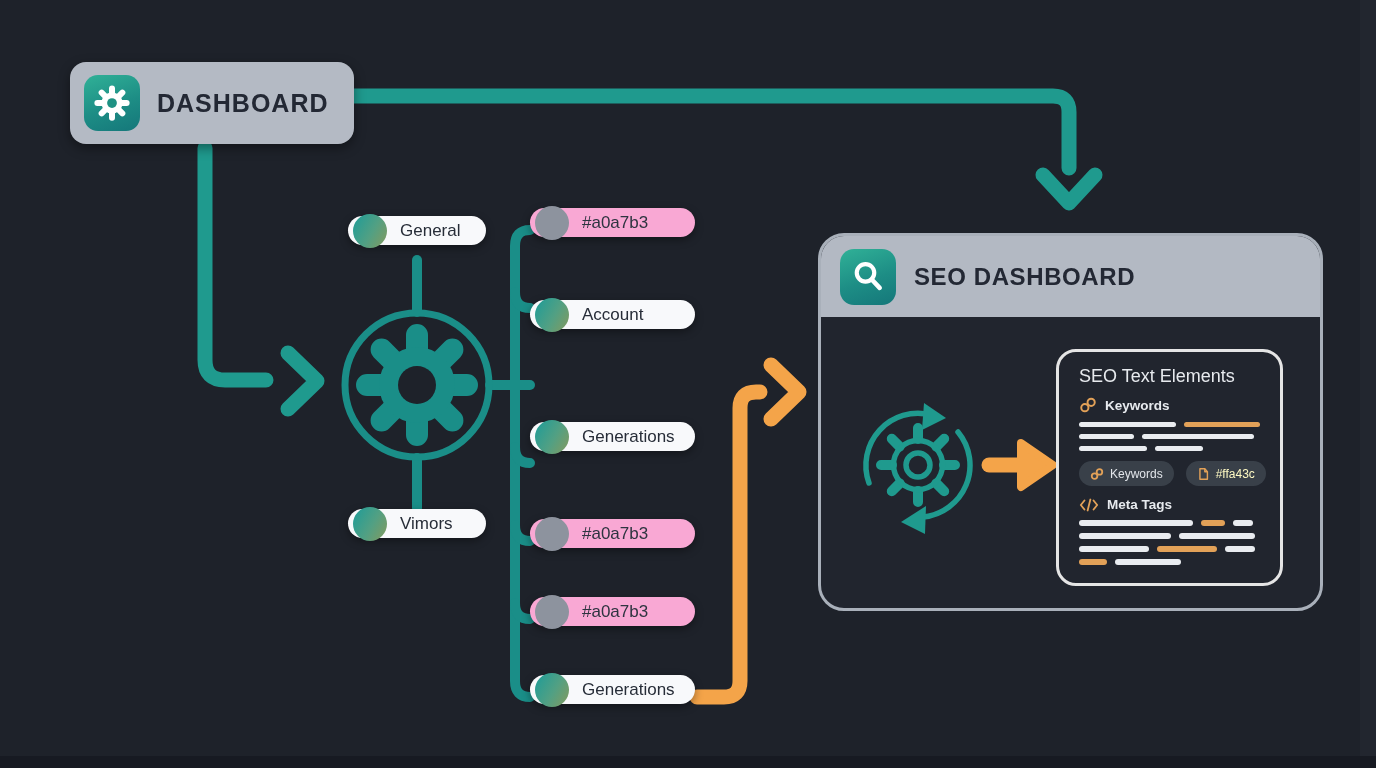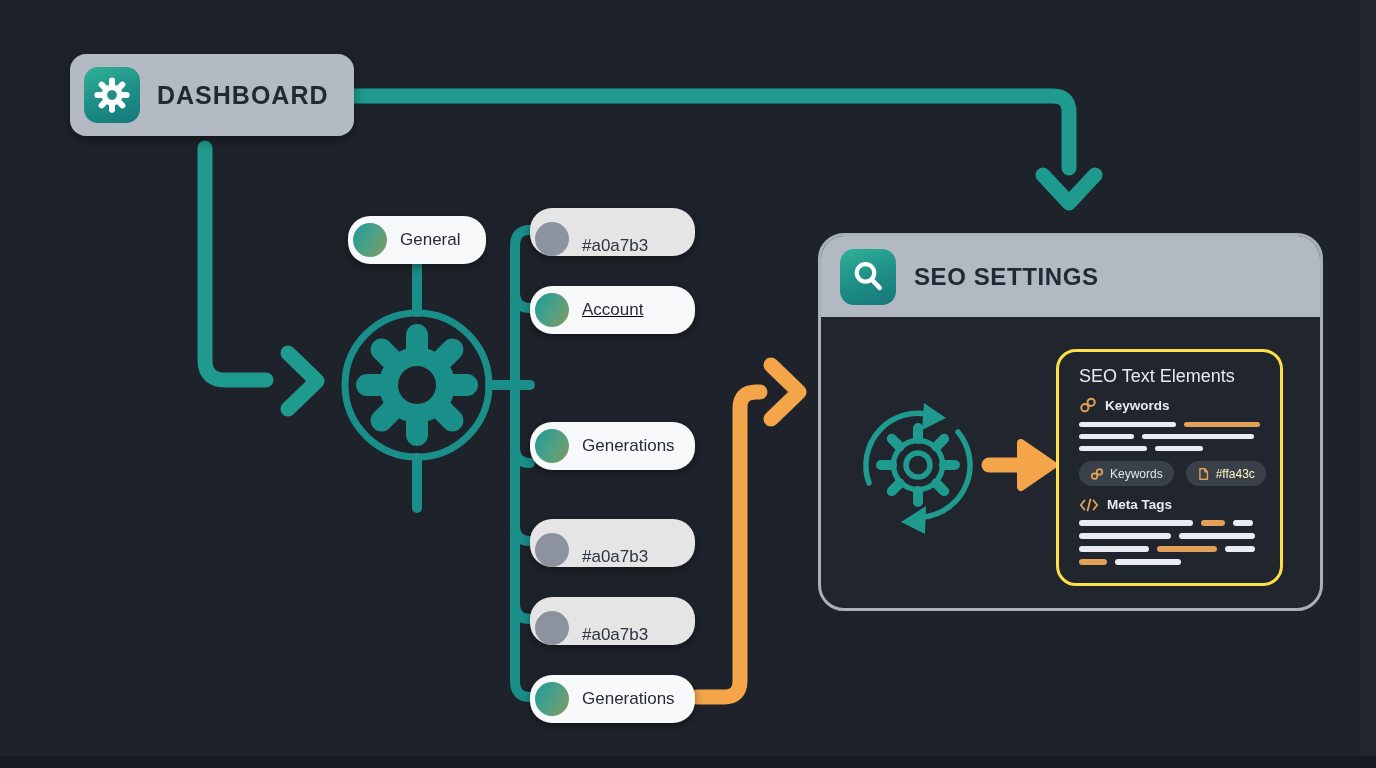--- a/index.html
+++ b/index.html
@@ -22,25 +22,25 @@
     width:56px;height:56px;border-radius:14px;flex:0 0 auto;
     background:linear-gradient(160deg,#30b197 0%,#1d8d85 55%,#15777a 100%);
     display:flex;align-items:center;justify-content:center;
   }
   .node-label{
     font-size:25px;font-weight:700;color:#232834;letter-spacing:1px;
   }
 
   
   .pill{
-    position:absolute;height:48px;border-radius:22px;display:flex;align-items:center;
+    position:absolute;height:29px;border-radius:22px;display:flex;align-items:center;
     box-shadow:0 3px 9px rgba(0,0,0,.38);z-index:2;cursor:pointer;
   }
   .pill.white{background:#f8f9fb;}
-  .pill.gray{background:#e5e5e5;align-items:flex-end;}
+  .pill.gray{background:#f9a8d4;}
   .dot{width:34px;height:34px;border-radius:50%;margin-left:5px;flex:0 0 auto;}
   .dot.grad{background:linear-gradient(120deg,#2b9d93 15%,#52a083 55%,#7f9b62 95%);}
   .dot.plain{background:#8d939e;}
   .pill-label{margin-left:13px;font-size:17px;font-weight:500;color:#272d38;}
   .pill.gray .pill-label{color:#2e3440;}
 
   
   .seo-panel{
     position:absolute;left:818px;top:233px;width:505px;height:378px;
     border:3px solid #a9b0ba;border-radius:26px;background:#21252e;
@@ -48,21 +48,21 @@
   }
   .panel-header{
     position:relative;height:81px;background:#b3b9c3;
     display:flex;align-items:center;gap:18px;padding-left:19px;z-index:2;
   }
   .panel-title{font-size:24px;font-weight:700;color:#232834;letter-spacing:.6px;}
   .panel-gfx{position:absolute;left:0;top:0;z-index:1;pointer-events:none;}
 
   .seo-card{
     position:absolute;left:235px;top:113px;width:227px;height:237px;
-    border:3px solid #fde047;border-radius:20px;box-sizing:border-box;
+    border:3px solid #e5e5e5;border-radius:20px;box-sizing:border-box;
     padding:14px 20px 0 20px;z-index:2;
   }
   .card-title{font-size:18px;font-weight:400;color:#e7eaee;margin-bottom:9px;}
   .sect-row{display:flex;align-items:center;gap:8px;margin-bottom:8px;}
   .sect-label{font-size:13.5px;font-weight:600;color:#e7eaee;}
   .skel{display:flex;gap:8px;margin-bottom:7px;}
   .bar{height:5px;border-radius:3px;background:#e9ecf0;}
   .bar.orange{background:#e2a158;}
   .skel.thick .bar{height:6px;}
   .tag-row{display:flex;gap:12px;margin:10px 0 11px 0;}
@@ -109,43 +109,47 @@
       <circle cx="417" cy="385" r="38" fill="#1a8e88"></circle>
       <circle cx="417" cy="385" r="19" fill="#1e222a"></circle>
     </g>
 
     <g stroke="#f4a449" stroke-width="15" fill="none" stroke-linecap="round" stroke-linejoin="round">
       <path d="M697 697 H724 Q740 697 740 681 V408 Q740 392 756 392 H760"></path>
       <path d="M771 365 L799 392 L771 419"></path>
     </g>
   </svg>
 
-  <div class="node" style="left:70px;top:54px;width:270px;height:82px;">
+  <div class="node" style="left:70px;top:62px;width:270px;height:82px;">
     <span class="node-icon">
       <svg width="36" height="36" viewBox="-24 -24 48 48">
         <path d="M0 -19.5 V-13 M0 13 V19.5 M-19.5 0 H-13 M13 0 H19.5
                  M-13.8 -13.8 L-9.2 -9.2 M9.2 9.2 L13.8 13.8
                  M-13.8 13.8 L-9.2 9.2 M9.2 -9.2 L13.8 -13.8" stroke="#ffffff" stroke-width="8" stroke-linecap="round" fill="none"></path>
         <circle r="14" fill="#ffffff"></circle>
         <circle r="6.5" fill="#1e9183"></circle>
       </svg>
     </span>
     <span class="node-label">DASHBOARD</span>
   </div>
 
   <div class="pill white" style="left:348px;top:216px;width:138px;">
     <span class="dot grad"></span>
     <span class="pill-label">General</span>
   </div>
+  <div class="pill white" style="left:348px;top:509px;width:138px;">
+    <span class="dot grad"></span>
+    <span class="pill-label">Vimors</span>
+  </div>
 
   <div class="pill gray" style="left:530px;top:208px;width:165px;">
     <span class="dot plain"></span>
     <span class="pill-label">#a0a7b3</span>
   </div>
-  <div class="pill white" style="left:530px;top:286px;width:165px;text-decoration:underline;">
+  <div class="pill white" style="left:530px;top:300px;width:165px;">
     <span class="dot grad"></span>
     <span class="pill-label">Account</span>
   </div>
   <div class="pill white" style="left:530px;top:422px;width:165px;">
     <span class="dot grad"></span>
     <span class="pill-label">Generations</span>
   </div>
   <div class="pill gray" style="left:530px;top:519px;width:165px;">
     <span class="dot plain"></span>
     <span class="pill-label">#a0a7b3</span>
@@ -160,21 +164,21 @@
   </div>
 
   <div class="seo-panel">
     <div class="panel-header">
       <span class="node-icon">
         <svg width="40" height="40" viewBox="0 0 48 48">
           <circle cx="21" cy="19" r="10.5" stroke="#ffffff" stroke-width="5" fill="none"></circle>
           <path d="M28.5 27 L38 37" stroke="#ffffff" stroke-width="5.5" stroke-linecap="round"></path>
         </svg>
       </span>
-      <span class="panel-title">SEO SETTINGS</span>
+      <span class="panel-title">SEO DASHBOARD</span>
     </div>
 
     <svg class="panel-gfx" width="505" height="378" viewBox="0 0 505 378">
       <g stroke="#1f9a8e" fill="none" stroke-linecap="round">
         <path d="M48 247 A52 52 0 0 1 110 179" stroke-width="5.5"></path>
         <path d="M137 196 A52 52 0 0 1 102 281" stroke-width="5.5"></path>
         <polygon points="103,167 125,182 101,194" fill="#1f9a8e" stroke="none"></polygon>
         <polygon points="105,270 80,286 104,298" fill="#1f9a8e" stroke="none"></polygon>
         <path d="M97 192 V203 M97 255 V266 M60 229 H71 M123 229 H134
                  M70.8 202.8 L78.6 210.6 M115.4 247.4 L123.2 255.2

